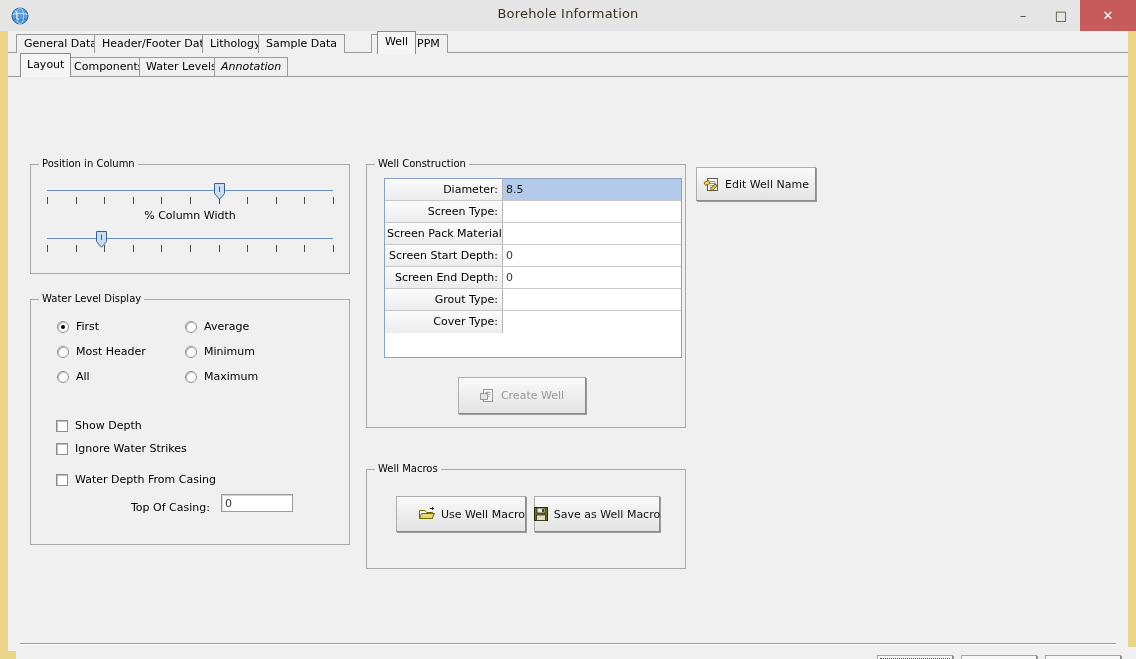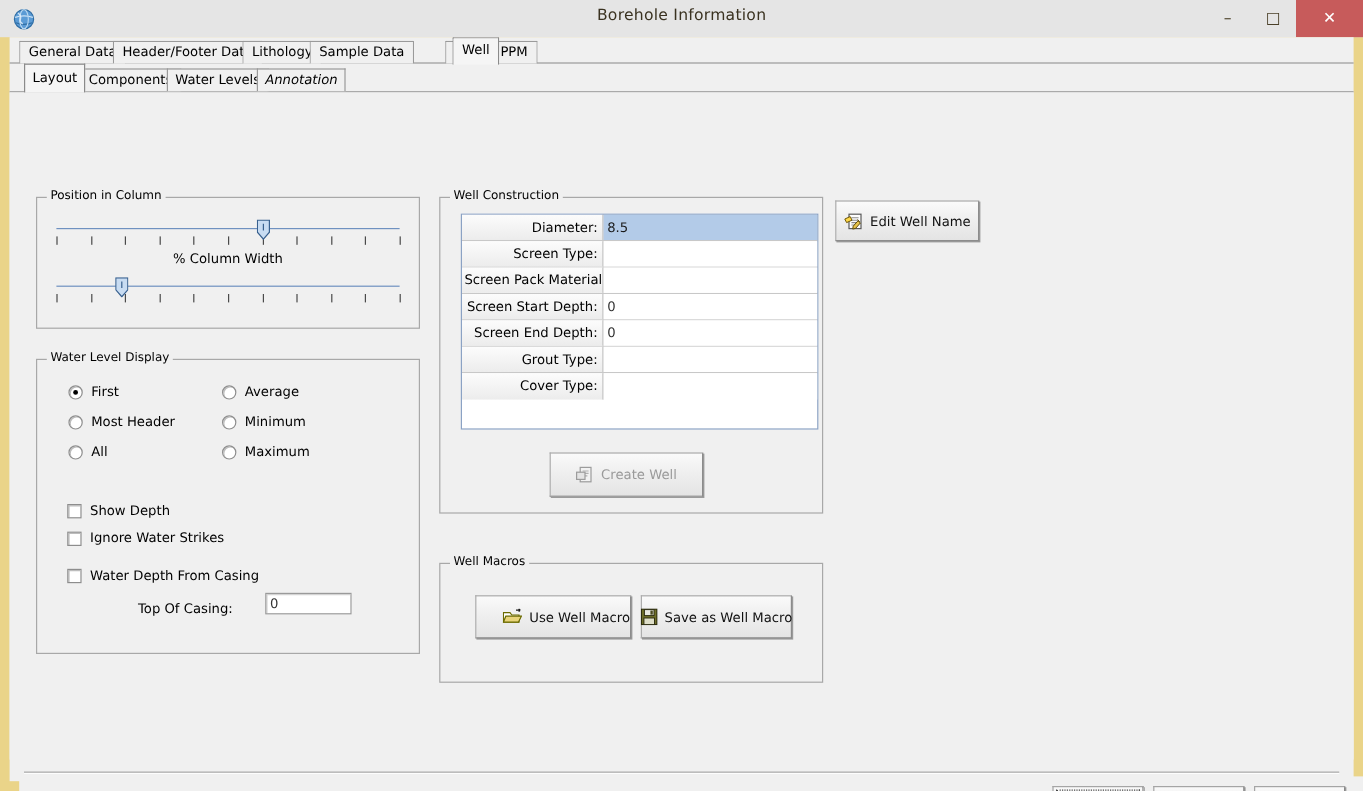--- a/index.html
+++ b/index.html
@@ -326,21 +326,21 @@
         </div>
         <div class="check" style="left:25px;top:143px;">
           <span class="box"></span>
           <span class="txt">Ignore Water Strikes</span>
         </div>
         <div class="check" style="left:25px;top:174px;">
           <span class="box"></span>
           <span class="txt">Water Depth From Casing</span>
         </div>
 
-        <div class="flabel" style="left:84px;top:201px;">Top Of Casing:</div>
+        <div class="flabel" style="left:100px;top:201px;">Top Of Casing:</div>
         <div class="tinput" style="left:190px;top:194px;width:72px;height:18px;">0</div>
       </div>
 
       <div class="group" id="grp-construction">
         <span class="glabel">Well Construction</span>
       </div>
 
       <div id="pgrid">
         <div class="prow sel">
           <div class="pname">Diameter:</div>

